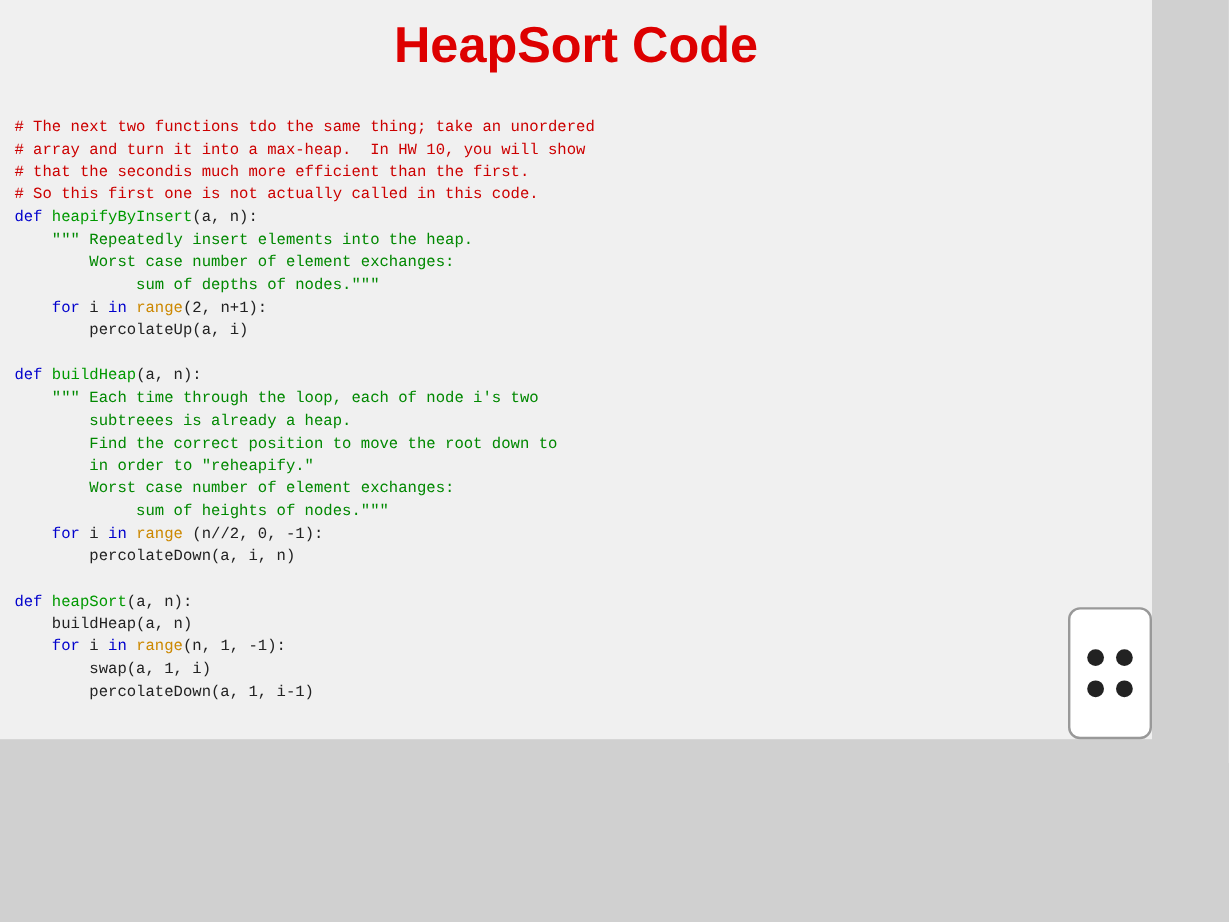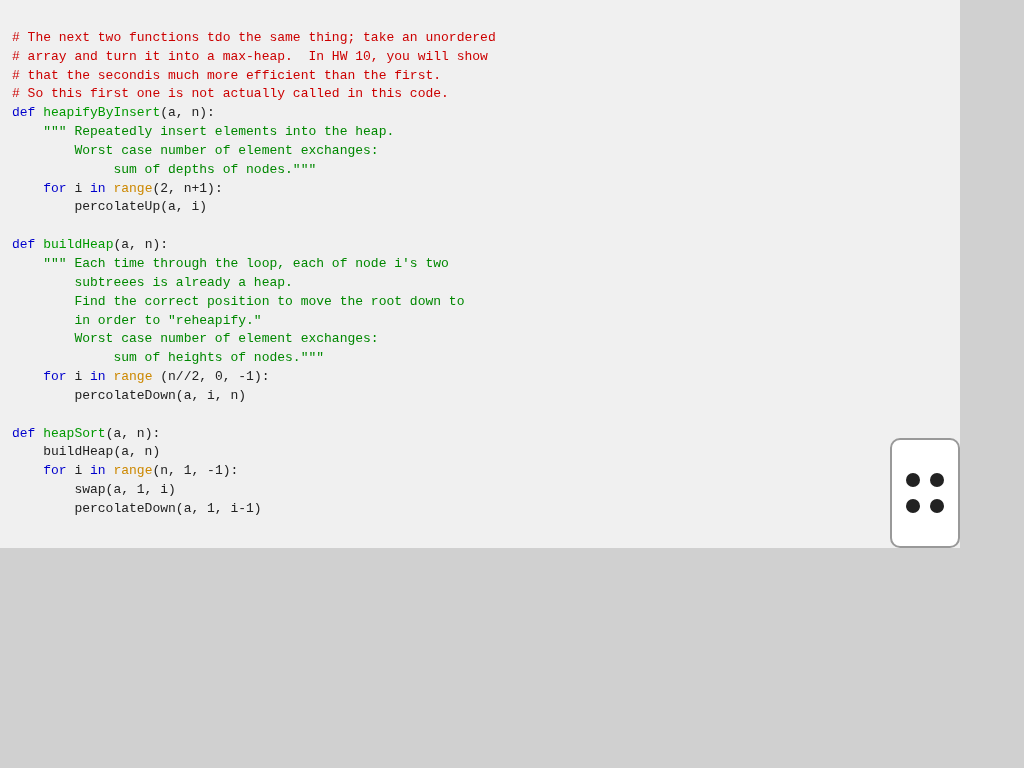--- a/index.html
+++ b/index.html
@@ -60,20 +60,21 @@
     }
     .dot-row {
       display: flex;
       gap: 10px;
     }
   </style>
 </head>
 <body>
 
 <div class="main-container">
+  <h1>HeapSort Code</h1>
 
   <div class="code-block">
 <span class="comment"># The next two functions tdo the same thing; take an unordered</span>
 <span class="comment"># array and turn it into a max-heap.  In HW 10, you will show</span>
 <span class="comment"># that the secondis much more efficient than the first.</span>
 <span class="comment"># So this first one is not actually called in this code.</span>
 <span class="normal"><span class="keyword">def</span> <span class="funcname">heapifyByInsert</span>(a, n):</span>
 <span class="string">    """ Repeatedly insert elements into the heap.</span>
 <span class="string">        Worst case number of element exchanges:</span>
 <span class="string">             sum of depths of nodes."""</span>

